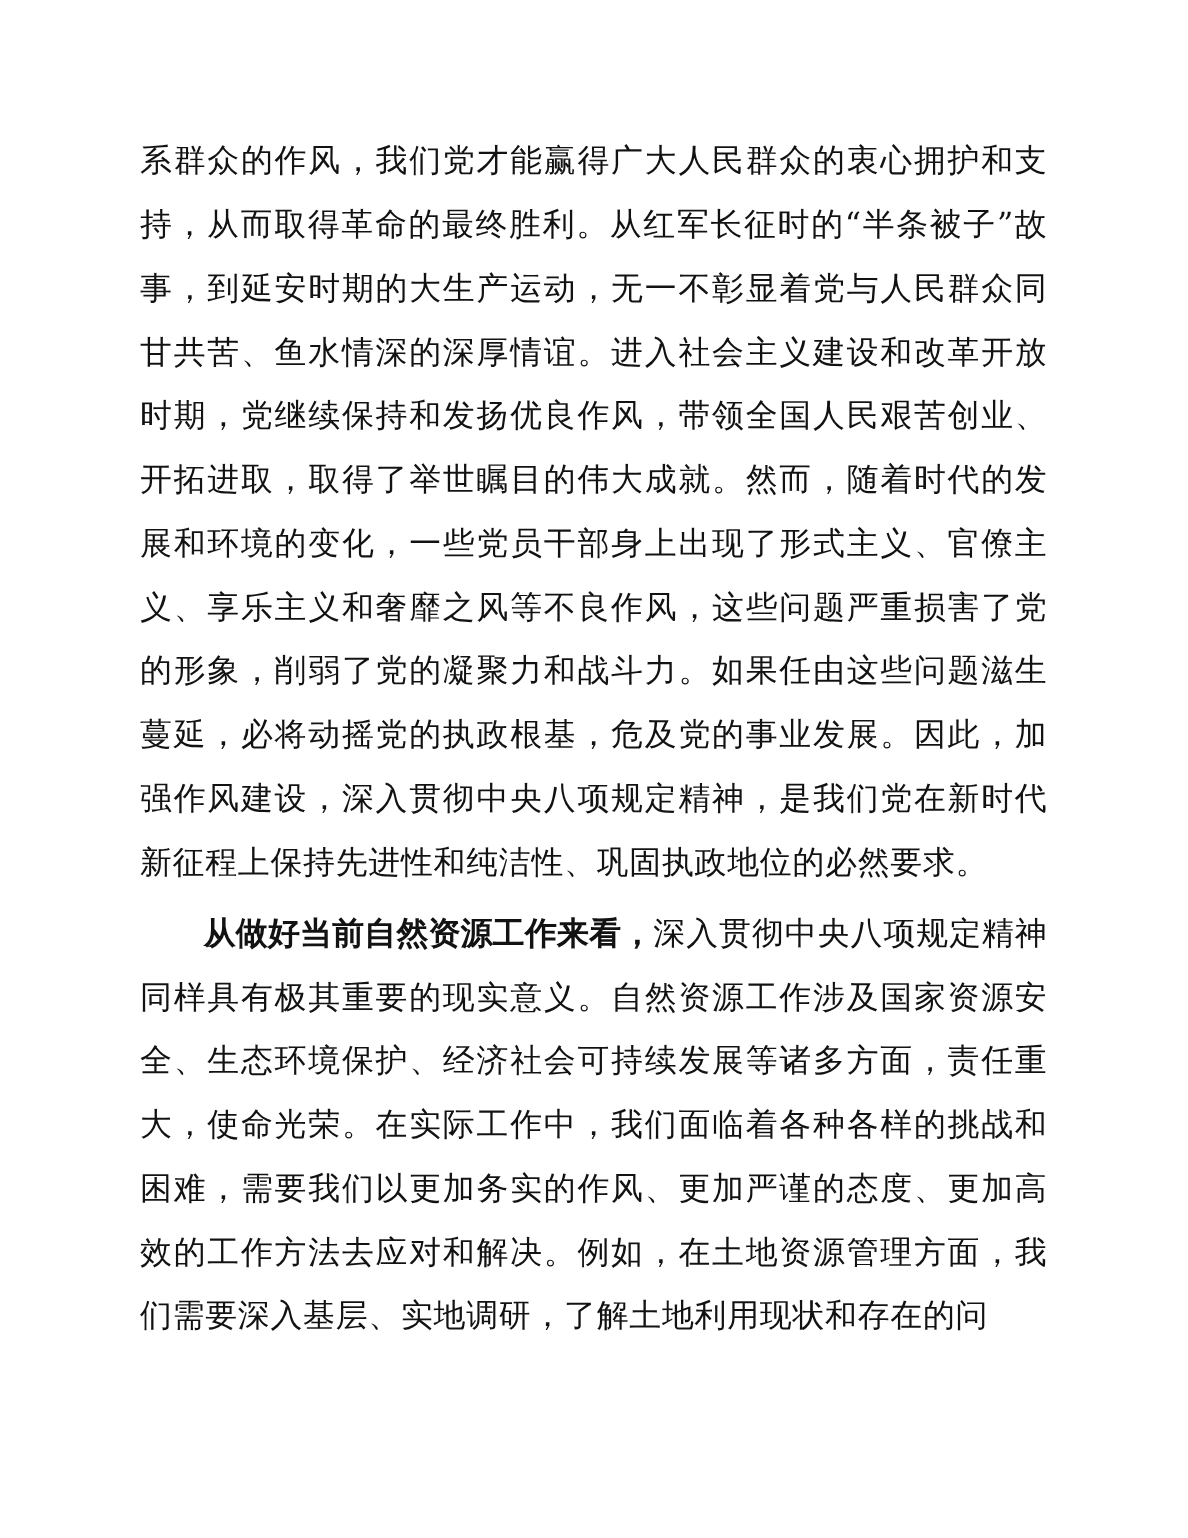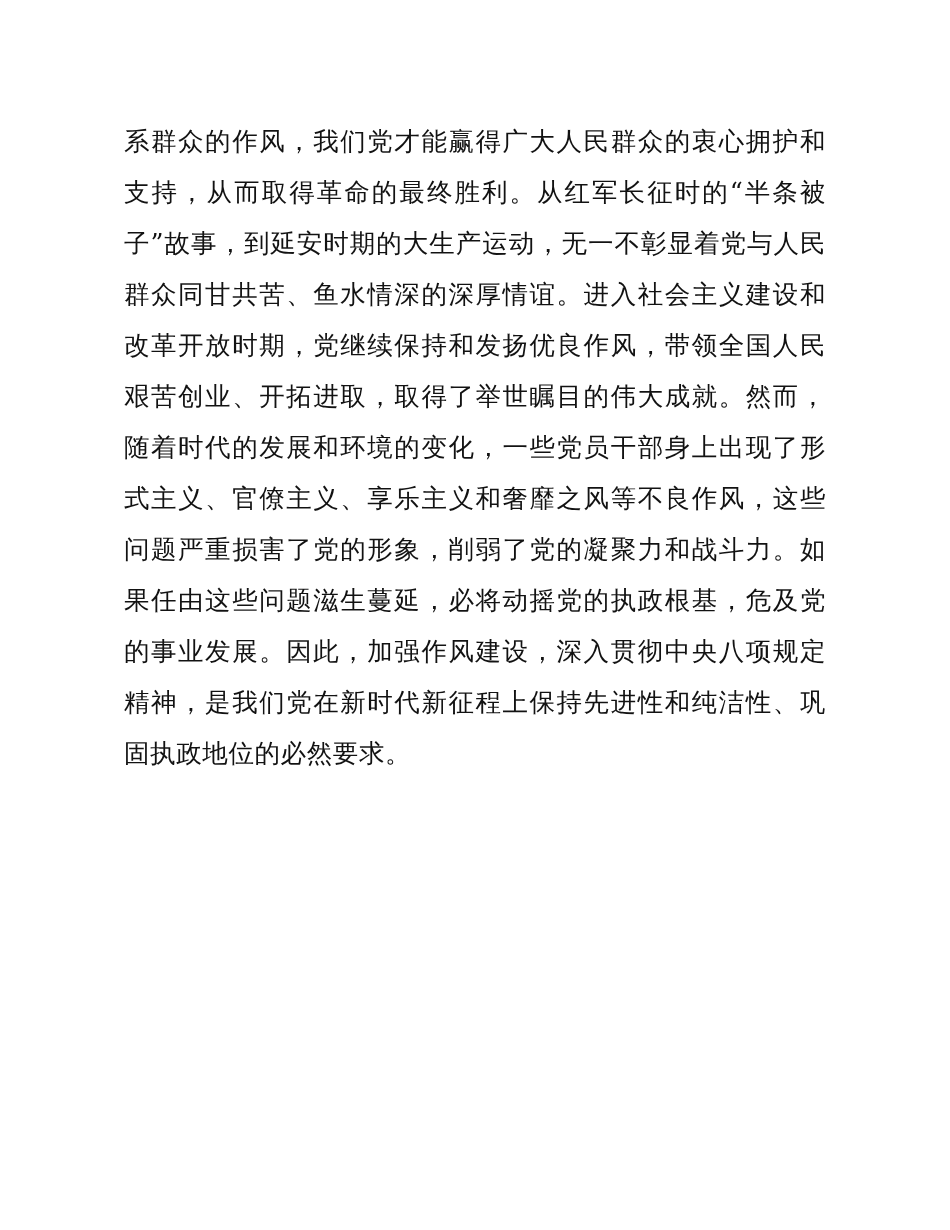--- a/index.html
+++ b/index.html
@@ -24,21 +24,21 @@
   }
   .doc-body {
     font-size: 25.5px;
     line-height: 51px;
     text-align: justify;
     text-justify: inter-ideograph;
     letter-spacing: 0.6px;
     color: #121212;
   }
   .para {
-    margin: 12px;
+    margin: 0;
     text-indent: 0;
   }
   .para + .para {
     margin-top: 6px;
   }
   .indent {
     text-indent: 51px;
   }
   .lead {
     font-family: "DejaVu Sans", "Liberation Sans", sans-serif;
@@ -47,15 +47,16 @@
   }
 </style>
 </head>
 <body>
 
 <div class="page">
   <div class="doc-body">
 
     <p class="para"><span>系群众的作风，我们党才能赢得广大人民群众的衷心拥护和支持，从而取得革命的最终胜利。从红军长征时的“半条被子”故事，到延安时期的大生产运动，无一不彰显着党与人民群众同甘共苦、鱼水情深的深厚情谊。进入社会主义建设和改革开放时期，党继续保持和发扬优良作风，带领全国人民艰苦创业、开拓进取，取得了举世瞩目的伟大成就。然而，随着时代的发展和环境的变化，一些党员干部身上出现了形式主义、官僚主义、享乐主义和奢靡之风等不良作风，这些问题严重损害了党的形象，削弱了党的凝聚力和战斗力。如果任由这些问题滋生蔓延，必将动摇党的执政根基，危及党的事业发展。因此，加强作风建设，深入贯彻中央八项规定精神，是我们党在新时代新征程上保持先进性和纯洁性、巩固执政地位的必然要求。</span></p>
 
+    <p class="para indent"><span class="lead">从做好当前自然资源工作来看，</span><span>深入贯彻中央八项规定精神同样具有极其重要的现实意义。自然资源工作涉及国家资源安全、生态环境保护、经济社会可持续发展等诸多方面，责任重大，使命光荣。在实际工作中，我们面临着各种各样的挑战和困难，需要我们以更加务实的作风、更加严谨的态度、更加高效的工作方法去应对和解决。例如，在土地资源管理方面，我们需要深入基层、实地调研，了解土地利用现状和存在的问</span></p>
 
   </div>
 </div>
 
 </body></html>

